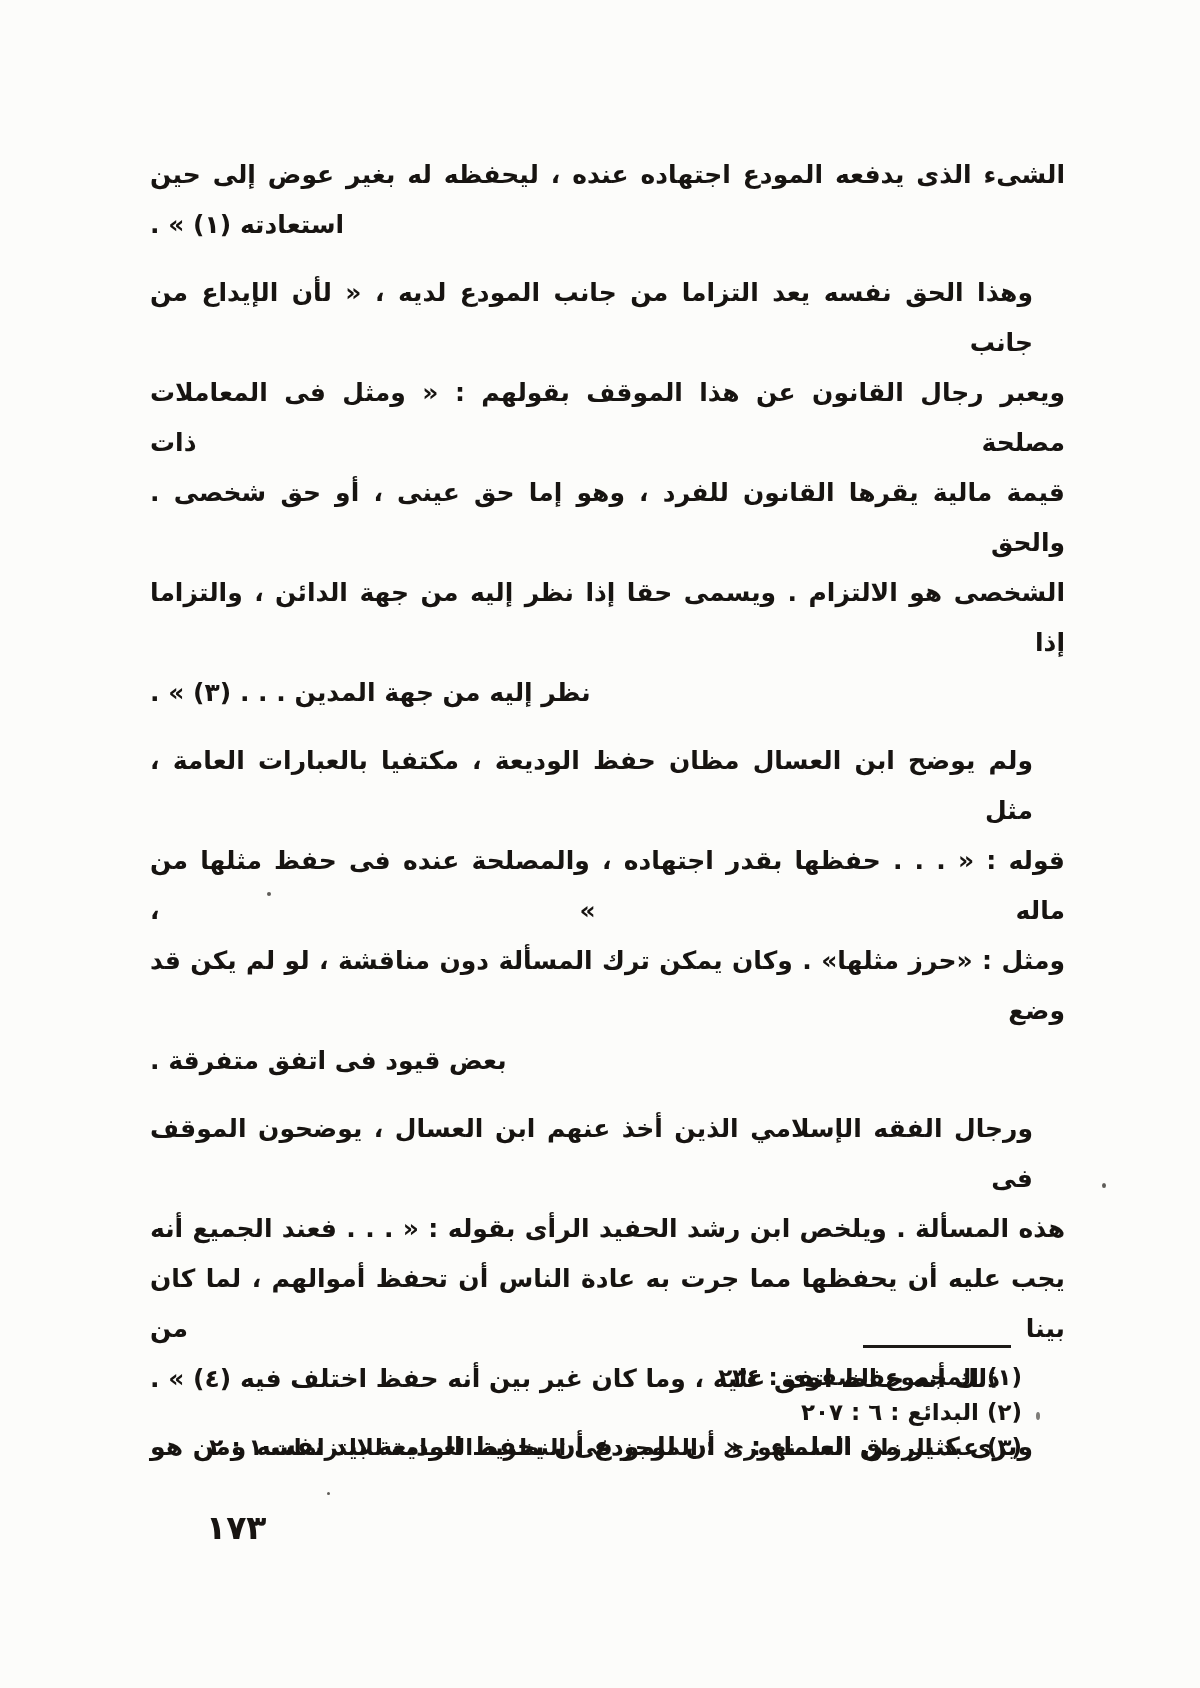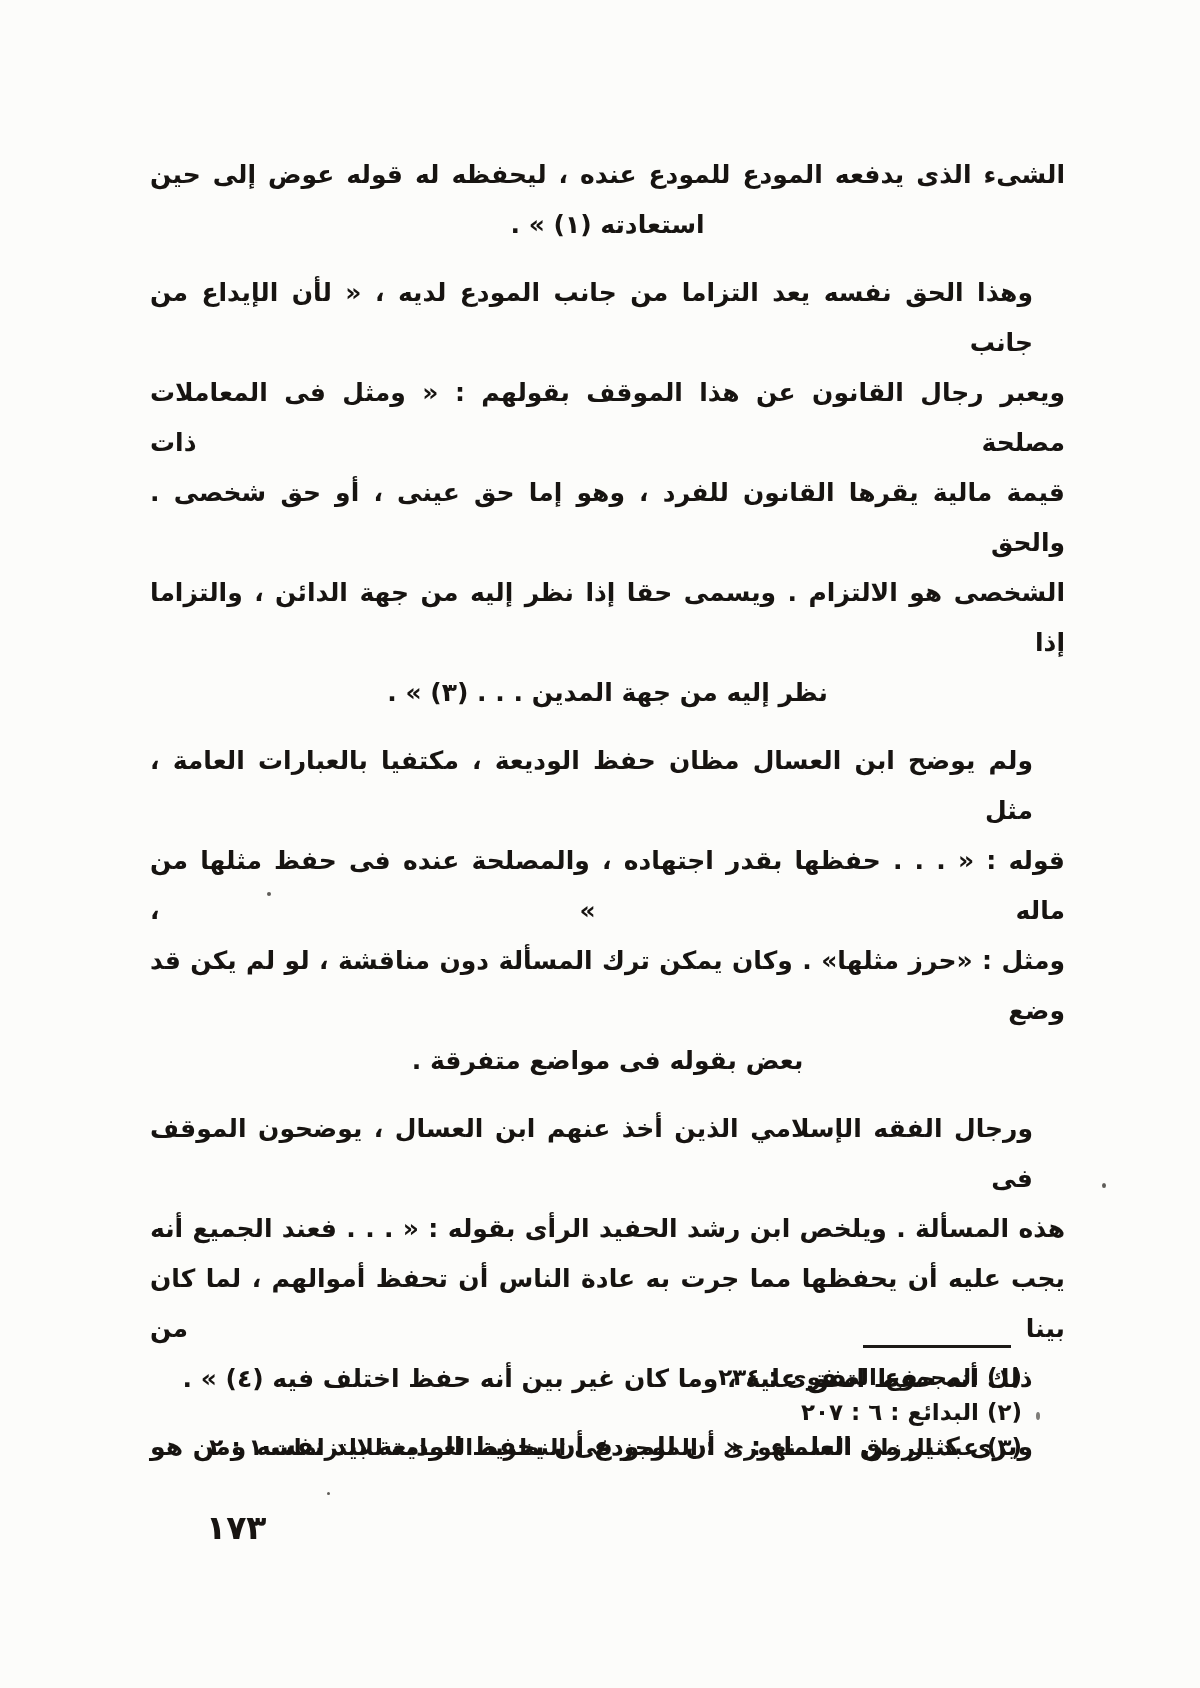--- a/index.html
+++ b/index.html
@@ -20,21 +20,21 @@
     top:150px; right:135px;
     width:915px;
     direction:rtl;
   }
   .paragraph { margin:0; }
   .paragraph.space-before { margin-top:18px; }
   .line {
     font-size:25px;
     line-height:50px;
     font-weight:700;
-    text-align:center;
+    text-align:left;
     letter-spacing:0.2px;
   }
   .line.fill {
     text-align:justify;
     text-align-last:justify;
   }
   .line.indent { padding-right:32px; }
 
   
   .footnote-sep {
@@ -78,37 +78,37 @@
   .speck.s3 { left:1036px; top:1412px; width:4px; height:8px; opacity:.6; }
   .speck.s4 { left:327px;  top:1492px; width:3px; height:3px; }
 </style>
 </head>
 <body>
 
 <div class="page">
 
   <div class="text-block">
       <div class="paragraph">
-        <div class="line fill">الشىء الذى يدفعه المودع للمودع عنده ، ليحفظه له قوله عوض إلى حين</div>
+        <div class="line fill">الشىء الذى يدفعه المودع اجتهاده عنده ، ليحفظه له بغير عوض إلى حين</div>
         <div class="line">استعادته (١) » .</div>
       </div>
       <div class="paragraph space-before">
         <div class="line fill indent">وهذا الحق نفسه يعد التزاما من جانب المودع لديه ، « لأن الإيداع من جانب</div>
       </div>
       <div class="paragraph">
         <div class="line fill">ويعبر رجال القانون عن هذا الموقف بقولهم : « ومثل فى المعاملات مصلحة ذات</div>
         <div class="line fill">قيمة مالية يقرها القانون للفرد ، وهو إما حق عينى ، أو حق شخصى . والحق</div>
         <div class="line fill">الشخصى هو الالتزام . ويسمى حقا إذا نظر إليه من جهة الدائن ، والتزاما إذا</div>
         <div class="line">نظر إليه من جهة المدين . . . (٣) » .</div>
       </div>
       <div class="paragraph space-before">
         <div class="line fill indent">ولم يوضح ابن العسال مظان حفظ الوديعة ، مكتفيا بالعبارات العامة ، مثل</div>
         <div class="line fill">قوله : « . . . حفظها بقدر اجتهاده ، والمصلحة عنده فى حفظ مثلها من ماله » ،</div>
         <div class="line fill">ومثل : «حرز مثلها» . وكان يمكن ترك المسألة دون مناقشة ، لو لم يكن قد وضع</div>
-        <div class="line">بعض بقوله فى مواضع متفرقة .</div>
+        <div class="line">بعض قيود فى اتفق متفرقة .</div>
       </div>
       <div class="paragraph space-before">
         <div class="line fill indent">ورجال الفقه الإسلامي الذين أخذ عنهم ابن العسال ، يوضحون الموقف فى</div>
         <div class="line fill">هذه المسألة . ويلخص ابن رشد الحفيد الرأى بقوله : « . . . فعند الجميع أنه</div>
         <div class="line fill">يجب عليه أن يحفظها مما جرت به عادة الناس أن تحفظ أموالهم ، لما كان بينا من</div>
         <div class="line">ذلك أنه حفظ اتفق عليه ، وما كان غير بين أنه حفظ اختلف فيه (٤) » .</div>
       </div>
       <div class="paragraph space-before">
         <div class="line fill indent">ويرى كثير من العلماء : « أن للمودع أن يحفظ الوديعة بيد نفسه ومن هو</div>
       </div>

